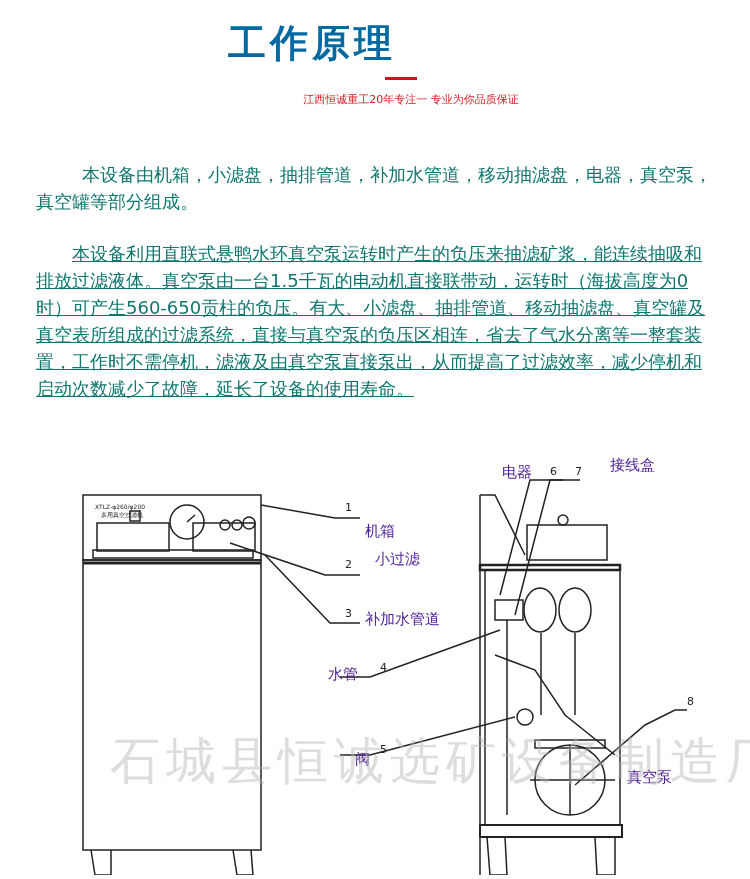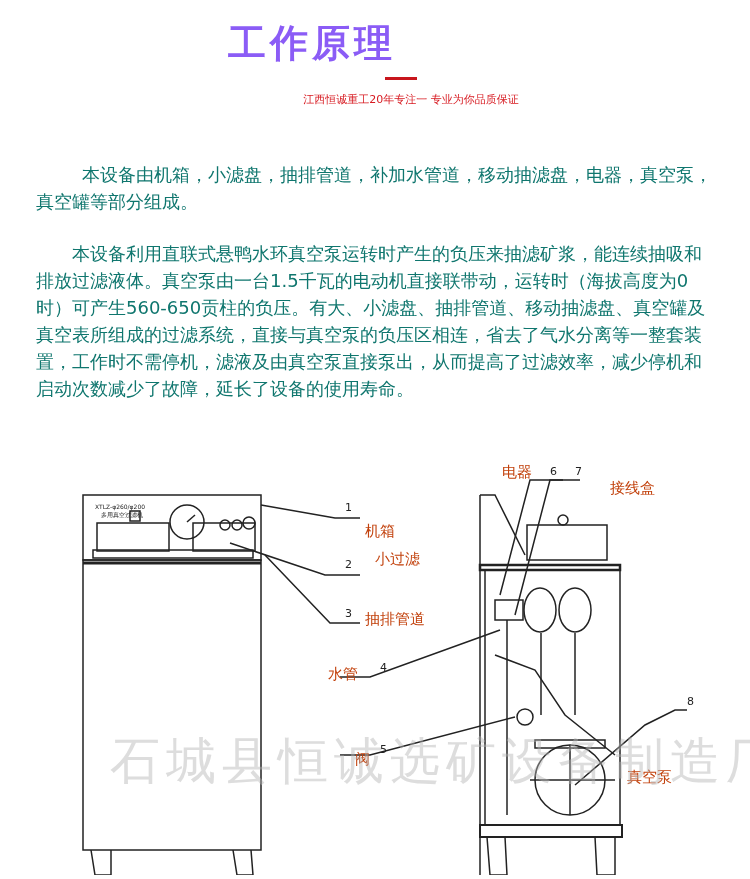--- a/index.html
+++ b/index.html
@@ -1,24 +1,24 @@
 <!DOCTYPE html>
 <html><head>
 <meta charset="utf-8">
 <style>
   html, body { margin:0; padding:0; background:#ffffff; }
   body { width:750px; height:879px; position:relative; overflow:hidden; font-family:"DejaVu Sans", "Liberation Sans", sans-serif; color:#000; }
-  .title { position:absolute; top:18px; left:0; width:624px; text-align:center; font-size:38px; font-weight:bold; letter-spacing:4px; color:#8b5cf6; }
+  .title { position:absolute; top:18px; left:0; width:624px; text-align:center; font-size:38px; font-weight:bold; letter-spacing:4px; color:#0369a1; }
   .title-bar { position:absolute; top:77px; left:385px; width:32px; height:3px; background:#c8161d; }
   .subtitle { position:absolute; top:92px; left:0; width:750px; text-align:center; font-size:11px; color:#d71a21;padding-left:36px; }
   .para { position:absolute; left:36px; width:680px; font-size:18px; line-height:27px; color:#0f766e; }
   .p1 { top:161px; text-indent:46px; }
-  .p2 { top:240px; text-indent:36px; }
+  .p2 { top:240px; text-indent:36px;text-decoration:underline; }
   .diagram { position:absolute; left:75px; top:455px; width:640px; height:420px; }
-  .lbl { position:absolute; font-size:15px; color:#c2410c; white-space:nowrap; }
+  .lbl { position:absolute; font-size:15px; color:#4c1d95; white-space:nowrap; }
   .num { position:absolute; font-size:11px; color:#222; }
   .watermark { position:absolute; left:110px; top:728px; font-size:50px; color:rgba(180,180,180,0.45); letter-spacing:6px; white-space:nowrap; font-family:"DejaVu Sans", sans-serif; }
 </style>
 </head>
 <body>
 
 <div class="title">工作原理</div>
 <div class="title-bar"></div>
 <div class="subtitle">江西恒诚重工20年专注一 专业为你品质保证</div>
 
@@ -84,26 +84,26 @@
     <polyline points="425,140 455,25 488,25"></polyline>
     <polyline points="440,160 475,25 505,25"></polyline>
     <polyline points="500,330 570,270 600,255 612,255"></polyline>
   </svg>
 
   <span class="num" style="left:270px;top:46px;">1</span>
   <span class="lbl" style="left:290px;top:67px;">机箱</span>
   <span class="num" style="left:270px;top:103px;">2</span>
   <span class="lbl" style="left:300px;top:95px;">小过滤</span>
   <span class="num" style="left:270px;top:152px;">3</span>
-  <span class="lbl" style="left:290px;top:155px;">抽排管道</span>
+  <span class="lbl" style="left:290px;top:155px;">补加水管道</span>
   <span class="num" style="left:305px;top:206px;">4</span>
   <span class="lbl" style="left:253px;top:210px;">水管</span>
   <span class="num" style="left:305px;top:288px;">5</span>
   <span class="lbl" style="left:280px;top:295px;">阀</span>
   <span class="num" style="left:475px;top:10px;">6</span>
   <span class="lbl" style="left:427px;top:8px;">电器</span>
   <span class="num" style="left:500px;top:10px;">7</span>
-  <span class="lbl" style="left:535px;top:24px;">接线盒</span>
+  <span class="lbl" style="left:535px;top:1px;">接线盒</span>
   <span class="num" style="left:612px;top:240px;">8</span>
   <span class="lbl" style="left:552px;top:273px;margin-top:40px;">真空泵</span>
 </div>
 
 <div class="watermark">石城县恒诚选矿设备制造厂</div>
 
 </body></html>

